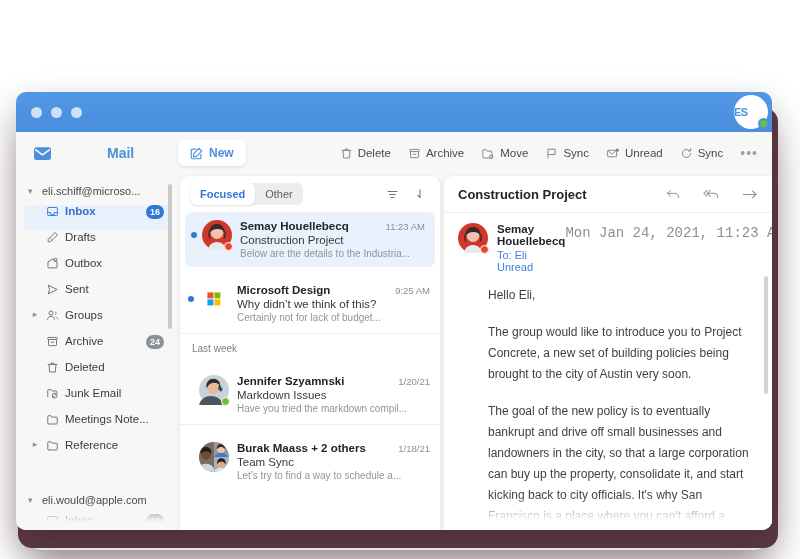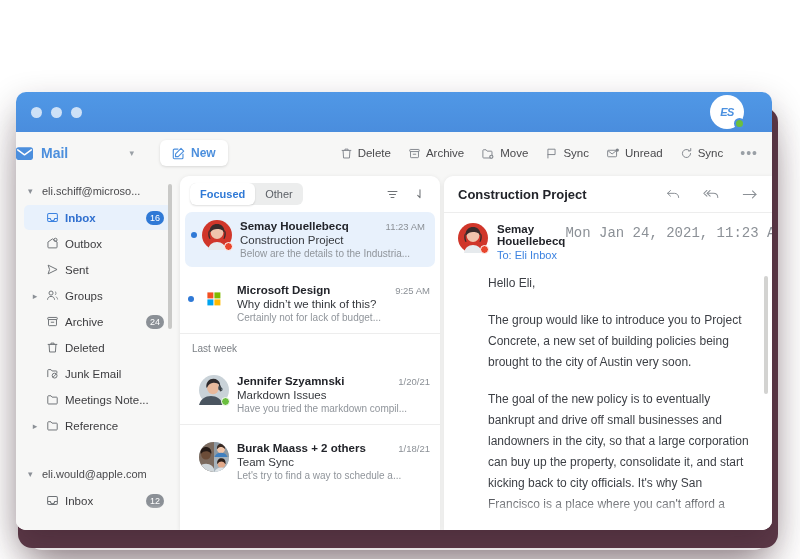--- a/index.html
+++ b/index.html
@@ -35,61 +35,61 @@
   }
   .traffic{display:flex;gap:9px;margin-left:15px;}
   .dot{width:11px;height:11px;border-radius:50%;background:rgba(255,255,255,.72);}
   .searchbox{
     position:absolute;left:101px;top:8px;width:213px;height:24px;
     background:rgba(255,255,255,.93);border-radius:6px;
     display:flex;align-items:center;padding:0 8px;box-sizing:border-box;
   }
   .searchbox .ph{font-size:11px;color:#8d9196;margin-left:6px;}
   .profile{
-    position:absolute;right:28px;top:3px;width:34px;height:34px;border-radius:50%;
-    background:#ffffff;display:flex;align-items:center;justify-content:center;font-style:italic;
+    position:absolute;right:4px;top:3px;width:34px;height:34px;border-radius:50%;
+    background:#ffffff;display:flex;align-items:center;
   }
   .profile .initials{font-size:11px;font-weight:bold;color:#4c91e0;letter-spacing:-.5px;}
   .profile .pres{
     position:absolute;right:-1px;bottom:0px;width:11px;height:11px;border-radius:50%;
     background:#6bbf3f;border:2px solid #4c91e0;box-sizing:border-box;
   }
 
   
   .cmdbar{height:42px;display:flex;align-items:center;position:relative;background:#f7f7f6;}
-  .brand{display:flex;align-items:center;width:132px;}
+  .brand{display:flex;align-items:center;margin-left:18px;width:132px;gap:48px;}
   .brand .name{font-size:14px;font-weight:bold;color:#4c8fdd;margin-left:8px;}
   .brand .chev{margin-left:auto;margin-right:14px;color:#9aa0a6;font-size:9px;}
   .newbtn{
     display:flex;align-items:center;gap:6px;background:#ffffff;border-radius:6px;
     height:26px;padding:0 12px;box-shadow:0 1px 3px rgba(0,0,0,.13);
     font-size:12px;font-weight:bold;color:#4c8fdd;margin-left:12px;
   }
   .tools{position:absolute;right:14px;display:flex;align-items:center;gap:17px;}
   .tool{display:flex;align-items:flex-start;gap:5px;font-size:11.5px;color:#4a4a4d;}
   .tool .ov{color:#9aa0a6;font-size:14px;letter-spacing:1px;}
 
   
   .body{display:flex;height:356px;position:relative;}
 
   
   .sidebar{width:164px;position:relative;background:#f7f7f6;padding-top:4px;box-sizing:border-box;}
   .acct{display:flex;align-items:center;height:26px;padding-left:12px;}
   .acct .ch{width:14px;color:#8b9096;font-size:9px;}
   .acct .lbl{font-size:11px;color:#4a4a4d;}
-  .folder{display:flex;align-items:center;height:25px;margin:1px 8px;padding-left:4px;border-radius:5px;position:relative;}
+  .folder{display:flex;height:25px;margin:1px 8px;padding-left:4px;border-radius:5px;position:relative;}
   .folder.sel{background:#e8f1fc;}
   .folder .ch{width:14px;color:#8b9096;font-size:9px;text-align:center;}
   .folder .ico{width:20px;display:flex;justify-content:center;color:#6e7276;}
   .folder.sel .ico{color:#3b82e0;}
   .folder .lbl{font-size:11.5px;color:#3c3c3f;margin-left:3px;}
   .folder.sel .lbl{color:#2f6fcf;font-weight:bold;}
   .folder .cnt{
     position:absolute;right:8px;min-width:18px;height:14px;border-radius:8px;
-    background:#8b9096;color:#fff;font-size:9px;font-weight:normal;
+    background:#8b9096;color:#fff;font-size:9px;font-weight:bold;
     display:flex;align-items:center;justify-content:center;padding:0 4px;box-sizing:border-box;margin-left:9px;
   }
   .folder.sel .cnt{background:#2f79d6;}
   .sb-scroll{position:absolute;left:152px;top:10px;width:4px;height:145px;background:#c9c9c7;border-radius:2px;}
 
   
   .list{width:260px;background:#ffffff;border-radius:9px 9px 0 0;margin-top:2px;box-shadow:0 1px 5px rgba(0,0,0,.09);position:relative;overflow:hidden;}
   .pivot{display:flex;align-items:center;height:36px;padding:0 10px;}
   .seg{display:flex;background:#eceded;border-radius:6px;height:22px;align-items:center;}
   .seg span{font-size:11px;padding:0 10px;line-height:22px;height:22px;border-radius:6px;color:#5c6066;}
@@ -249,20 +249,30 @@
           <span class="ico">
             <svg width="13" height="13" viewBox="0 0 16 16" fill="none" stroke="currentColor" stroke-width="1.25">
                 <rect x="2" y="3" width="12" height="10" rx="1.6"></rect>
                 <path d="M2.3 9.3h3.1a2.6 2.6 0 0 0 5.2 0h3.1" stroke-linejoin="round"></path>
               </svg>
           </span>
           <span class="lbl">Inbox</span>
           <span class="cnt">16</span>
         </div>
 
+        <div class="folder">
+          <span class="ch"></span>
+          <span class="ico">
+            <svg width="13" height="13" viewBox="0 0 16 16" fill="none" stroke="currentColor" stroke-width="1.2">
+                <path d="M11.1 1.9 14 4.8 5.6 13.2H2.7v-2.9z" stroke-linejoin="round"></path>
+                <path d="M4.6 8.2 8.2 11.8" opacity=".55"></path>
+              </svg>
+          </span>
+          <span class="lbl">Drafts</span>
+        </div>
 
         <div class="folder">
           <span class="ch"></span>
           <span class="ico">
             <svg width="13" height="13" viewBox="0 0 16 16" fill="none" stroke="currentColor" stroke-width="1.2">
                 <path d="M2.4 6.2v6.2a1 1 0 0 0 1 1h9.2a1 1 0 0 0 1-1V6.2"></path>
                 <path d="M2.4 6.2 8 2.3l5.6 3.9" stroke-linejoin="round"></path>
                 <circle cx="11.6" cy="3.5" r="2" fill="none"></circle>
               </svg>
           </span>
@@ -542,21 +552,21 @@
                 <path d="M7.6 11.5c0-5 3.4-7.6 7.4-7.6s7.4 2.6 7.4 7.6c0 1-.5 1.2-.8.4-.6-1.6-2.2-3-6.6-3-2.9 0-4.9 1.2-6.5 3.2-.5.6-.9.3-.9-.6z" fill="#3a2b2b"></path>
                 <path d="M7.7 10.8c-.4 3.6.2 6.3.7 7.6.2.6-.2.9-.7.5-1-.9-1.8-3.4-1.4-6.4.2-1.4.8-2.6 1.4-2.3z" fill="#3a2b2b"></path>
                 <path d="M22.3 10.8c.4 3.6-.2 6.3-.7 7.6-.2.6.2.9.7.5 1-.9 1.8-3.4 1.4-6.4-.2-1.4-.8-2.6-1.4-2.3z" fill="#3a2b2b"></path>
                 <path d="M6 30c.7-5.3 4.4-8 9-8s8.3 2.7 9 8z" fill="#e6eaed"></path>
               </svg>
             </span>
             <span class="badge" style="background:#e8452c"></span>
           </span>
           <span style="flex:1">
             <div class="sname">Semay Houellebecq</div>
-            <div class="sto">To: Eli Inbox</div>
+            <div class="sto">To: Eli Unread</div>
           </span>
           <span class="rdate">Mon Jan 24, 2021, 11:23 AM</span>
         </div>
 
         <div class="rbody">
           <p>Hello Eli,</p>
           <p>The group would like to introduce you to Project Concrete, a new set of building policies being brought to the city of Austin very soon.</p>
           <p class="last">The goal of the new policy is to eventually bankrupt and drive off small businesses and landowners in the city, so that a large corporation can buy up the property, consolidate it, and start kicking back to city officials. It's why San Francisco is a place where you can't afford a house, but every week there's a new article about somebody opening up or expanding a new campus. Corporate block-busting is being sold under</p>
         </div>
 

